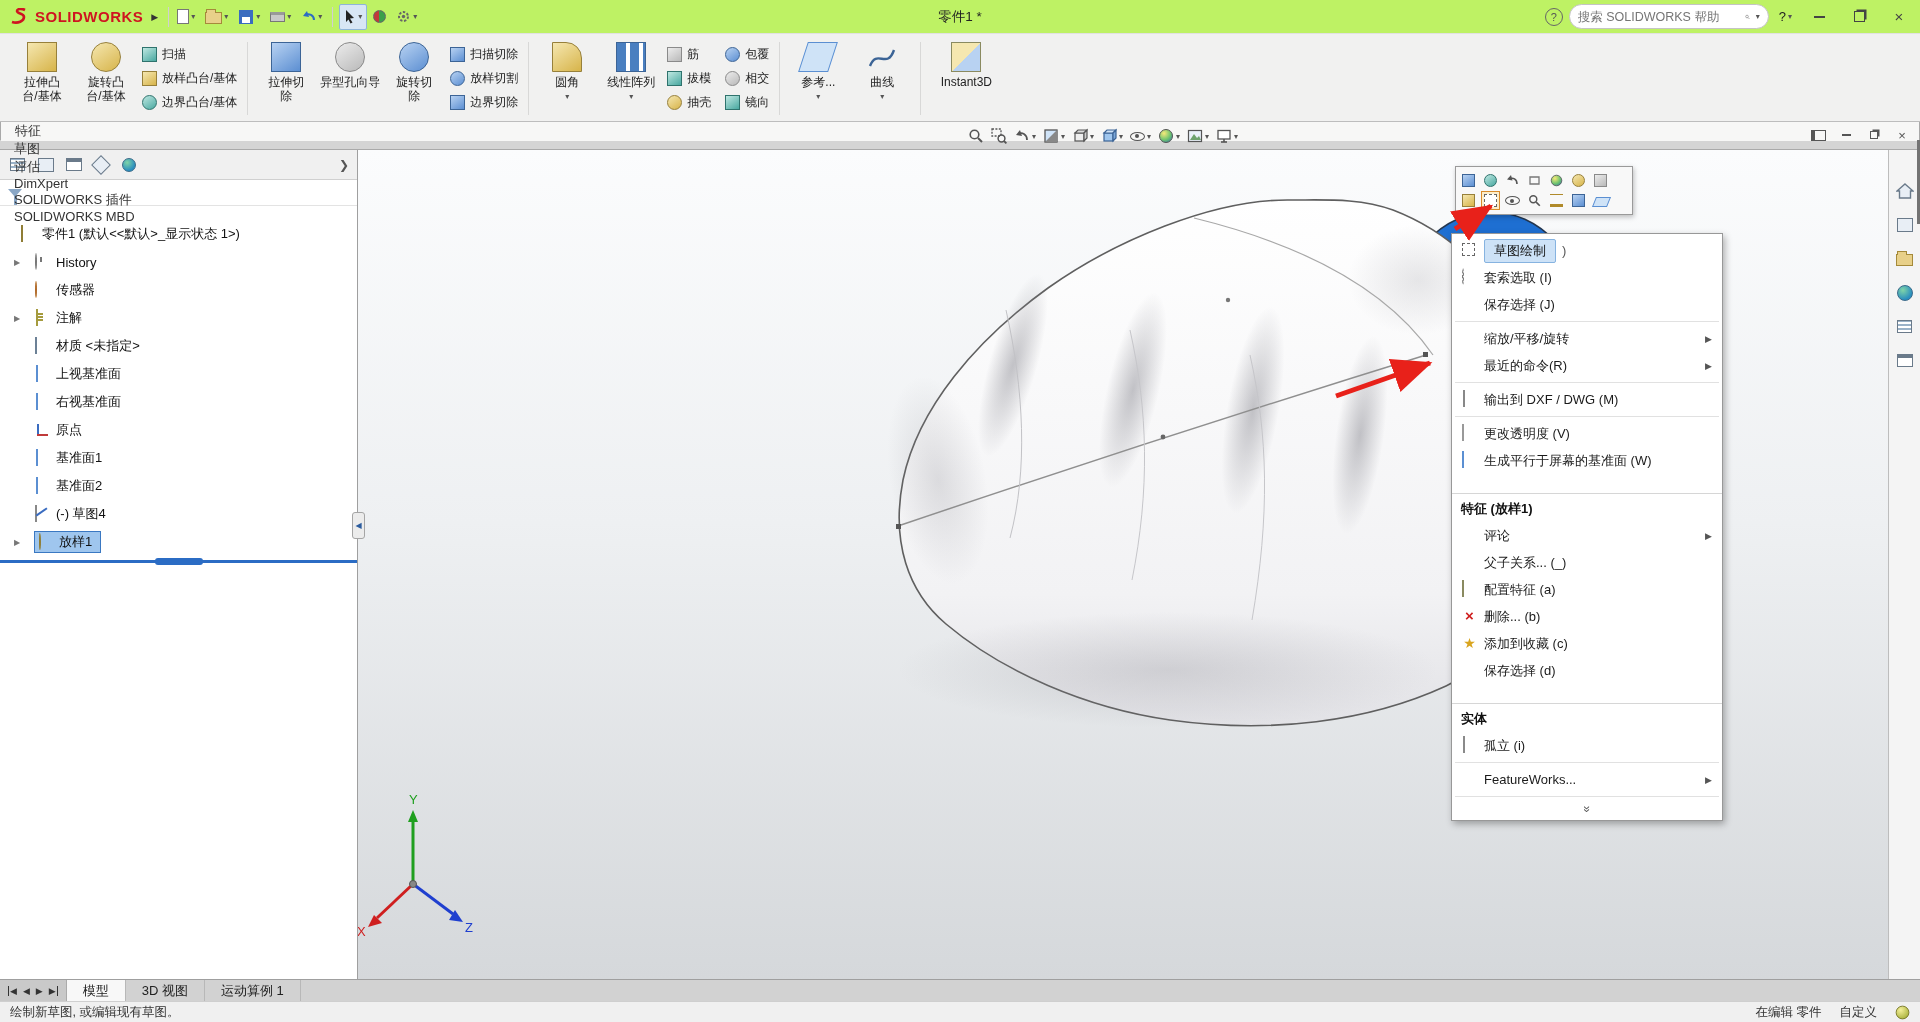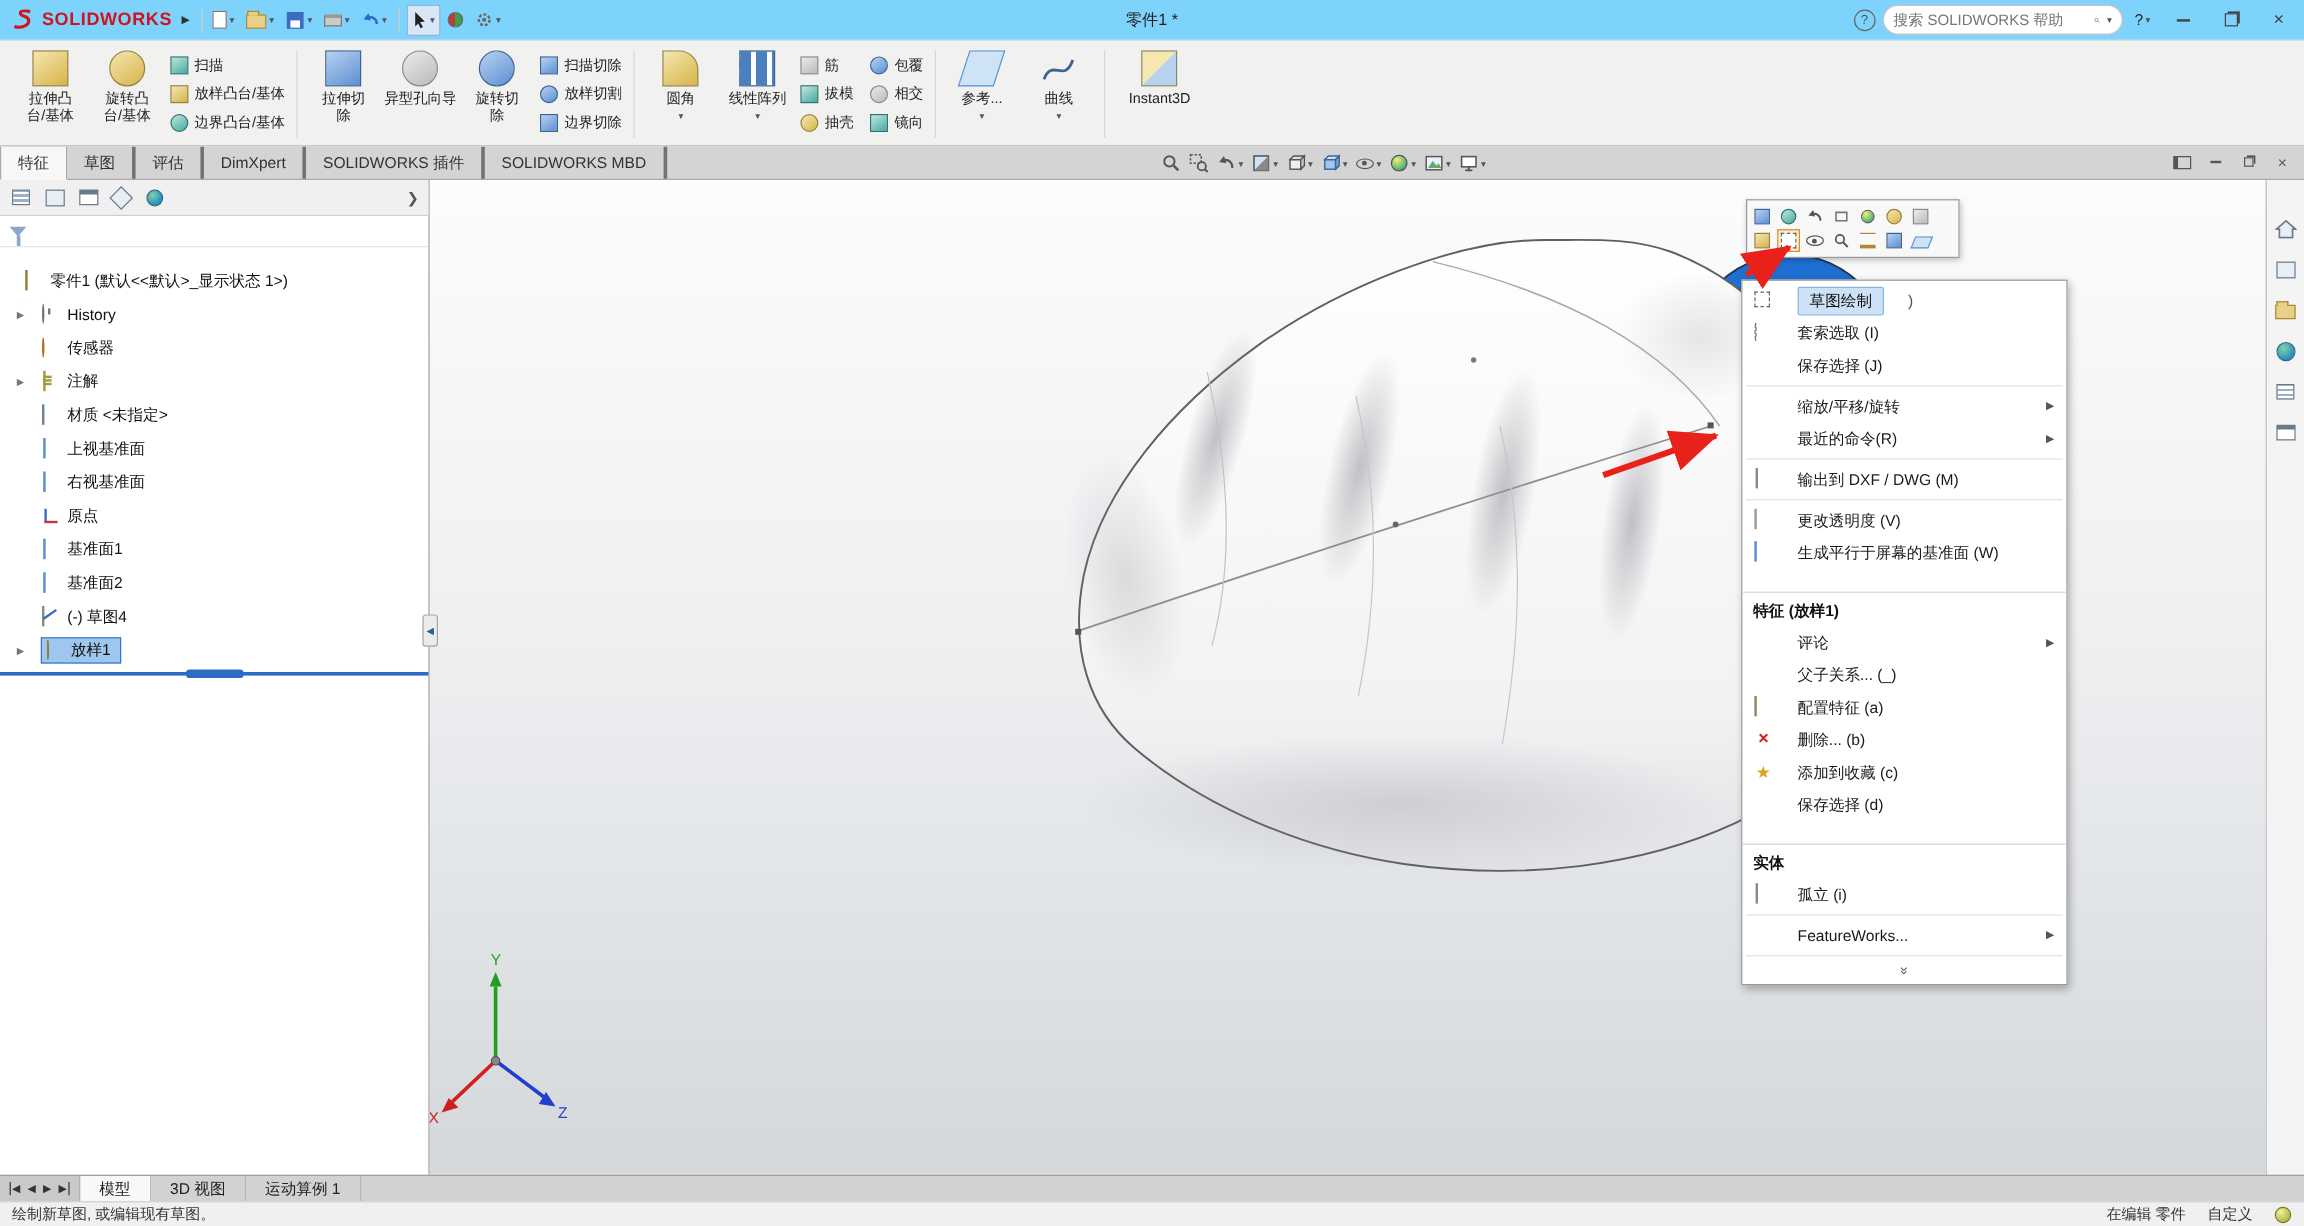--- a/index.html
+++ b/index.html
@@ -1,20 +1,20 @@
 <!DOCTYPE html>
 <html><head>
 <meta charset="utf-8">
 <style>
   * { box-sizing: border-box; margin:0; padding:0; }
   html,body { width:1920px; height:1022px; overflow:hidden; }
   body { position:relative; font-family:"Liberation Sans","DejaVu Sans",sans-serif; font-size:13px; color:#222; background:#f0f0f0; }
 
   
-  #titlebar { position:absolute; top:0; left:0; right:0; height:34px; background:#7dd3fc; display:flex; align-items:center; border-bottom:1px solid #e2e2e2; z-index:80; }
+  #titlebar { position:absolute; top:0; left:0; right:0; height:34px; background:#bef264; display:flex; align-items:center; border-bottom:1px solid #e2e2e2; z-index:80; }
   .logo { display:flex; align-items:center; gap:3px; padding:0 6px 0 10px; }
   .logo-text { color:#cf1421; font-weight:bold; font-size:15px; letter-spacing:.5px; }
   .flyout { font-size:9px; color:#333; margin:0 6px 0 2px; }
   .qbar { display:flex; align-items:center; gap:2px; }
   .qbtn { height:26px; display:flex; align-items:center; gap:2px; padding:0 4px; border-radius:2px; }
   .qbtn.active-tool { background:#d8e6f5; border:1px solid #8fb4da; }
   .dd { font-size:8px; color:#555; }
   .vsep { width:1px; height:20px; background:#d0d0d0; margin:0 4px; }
   #doc-title { position:absolute; left:50%; transform:translateX(-50%); font-size:13.5px; color:#222; }
   .tb-right { margin-left:auto; display:flex; align-items:center; gap:6px; padding-right:4px; }
@@ -41,21 +41,21 @@
   .shape-blue { background:linear-gradient(145deg,#b8d2f2,#5c8fd2); border:1px solid #3c6496; }
   .shape-teal { background:linear-gradient(145deg,#bfe8e2,#49a8a0); border:1px solid #2f736d; }
   .shape-gray { background:linear-gradient(145deg,#ececec,#b9b9b9); border:1px solid #8a8a8a; }
   .rnd { border-radius:50%; }
   .fillet-shape { border-radius:0 16px 0 0; }
   .pattern-shape { background:repeating-linear-gradient(90deg,#4a7fc0 0 9px,#fff 9px 13px), repeating-linear-gradient(0deg,#4a7fc0 0 9px,#ffffff88 9px 13px); border:1px solid #3c6496; }
   .plane-shape { background:#cfe3f7; border:1px solid #5b8fd2; transform:skewX(-18deg); }
   .instant-shape { background:linear-gradient(135deg,#f5e7b0 50%,#b8d2f2 50%); border:1px solid #8a8a60; }
 
   
-  #tabrow { position:absolute; top:122px; left:0; right:0; height:28px; background:#d4d4d4; border-bottom:1px solid #a9a9a9; display:flex; align-items:stretch; z-index:60; }
+  #tabrow { position:absolute; top:122px; left:0; right:0; height:28px; background:#d4d4d4; border-bottom:1px solid #a9a9a9; display:flex; align-items:stretch; z-index:60;flex-direction:column; }
   .rtab { display:flex; align-items:center; padding:0 14px; color:#333; border-right:3px solid #737373; }
   .rtab.active { background:#f7f7f6; border:1px solid #a9a9a9; border-top:none; border-bottom:1px solid #f7f7f6; margin-bottom:-1px; }
   #headsup { position:absolute; left:968px; top:1px; height:26px; display:flex; align-items:center; gap:7px; }
   .hbtn { display:flex; align-items:center; gap:2px; }
   #docwin { position:absolute; right:6px; top:2px; display:flex; gap:4px; }
   .dwbtn { width:24px; height:22px; display:flex; align-items:center; justify-content:center; color:#555; }
   .dw-pane::before { content:""; width:10px; height:9px; border:1.2px solid #555; border-left-width:4px; }
 
   
   #panel { position:absolute; top:150px; left:0; width:358px; bottom:43px; background:#fff; border-right:1px solid #9f9f9f; z-index:20; }
@@ -101,21 +101,21 @@
   .ctrow { display:flex; gap:3px; margin:1px 0; }
   .cbtn { width:19px; height:19px; display:flex; align-items:center; justify-content:center; border:1px solid transparent; }
   .cbtn.hl { border:1px solid #d98b2a; background:#fdeecb; }
   .c-ic { width:13px; height:13px; }
   .dashed-sq { border:1.3px dashed #666; background:#fff; }
   .eye-ic { width:15px; height:9px; border:1.4px solid #555; border-radius:50%; position:relative; }
   .eye-ic::after { content:""; position:absolute; left:4px; top:1.5px; width:4px; height:4px; border-radius:50%; background:#555; }
 
   
   #ctxmenu { position:absolute; left:1093px; top:83px; width:272px; background:#fff; border:1px solid #989898; box-shadow:2px 3px 7px rgba(0,0,0,.3); padding:3px 0 4px; z-index:40; }
-  .mi { height:27px; display:flex; align-items:center; gap:20px; padding:0 10px 0 9px; color:#1a1a1a; }
+  .mi { height:27px; display:flex; align-items:center; gap:6px; padding:0 10px 0 9px; color:#1a1a1a; }
   .micon { width:17px; height:17px; flex:0 0 17px; position:relative; }
   .sub { margin-left:auto; font-size:9px; color:#555; }
   .msep { height:1px; background:#e1e1e1; margin:3px 3px; }
   .mhdr { font-weight:bold; padding:6px 9px 4px; border-top:1px solid #d6d6d6; margin-top:19px; color:#111; }
   .chip { background:#cde2f7; border:1px solid #86b3e0; padding:2px 9px; border-radius:2px; color:#111; }
   .m-lasso { border:1.4px dashed #777; border-radius:50%; width:14px; height:14px; margin:1px; }
   .m-floppy { background:#3a6cc0; width:14px; height:14px; margin:1px; position:relative; }
   .m-floppy::after { content:""; position:absolute; left:3px; bottom:1px; width:8px; height:6px; background:#fff; }
   .m-page { background:#fff; border:1px solid #888; width:12px; height:15px; margin:0 2px; }
   .m-checker { width:14px; height:14px; margin:1px; background:conic-gradient(#bbb 0 25%, #eee 0 50%, #bbb 0 75%, #eee 0); border:1px solid #999; }

